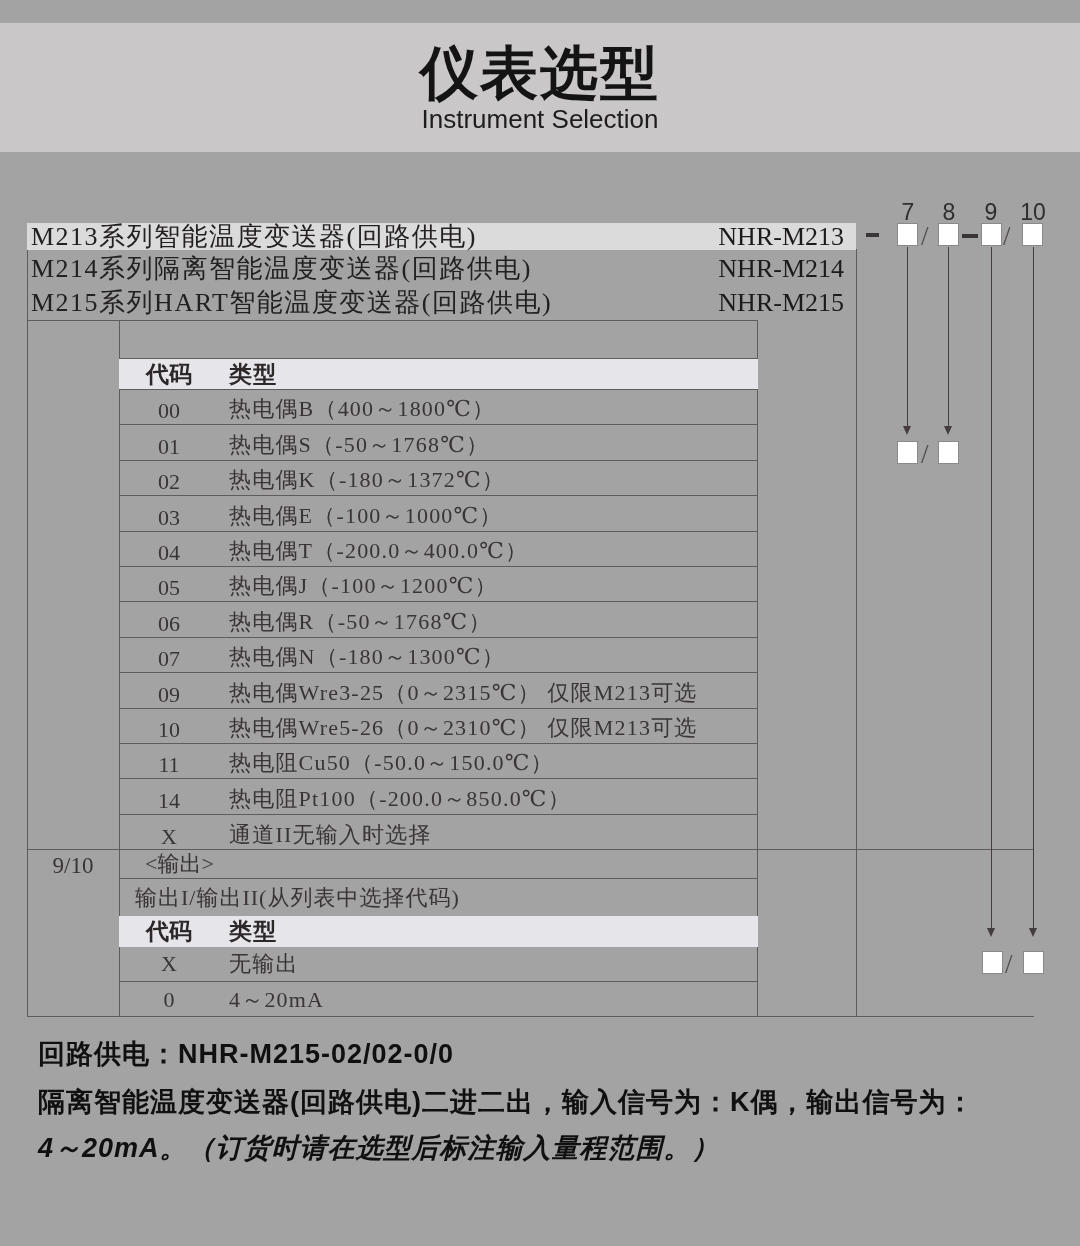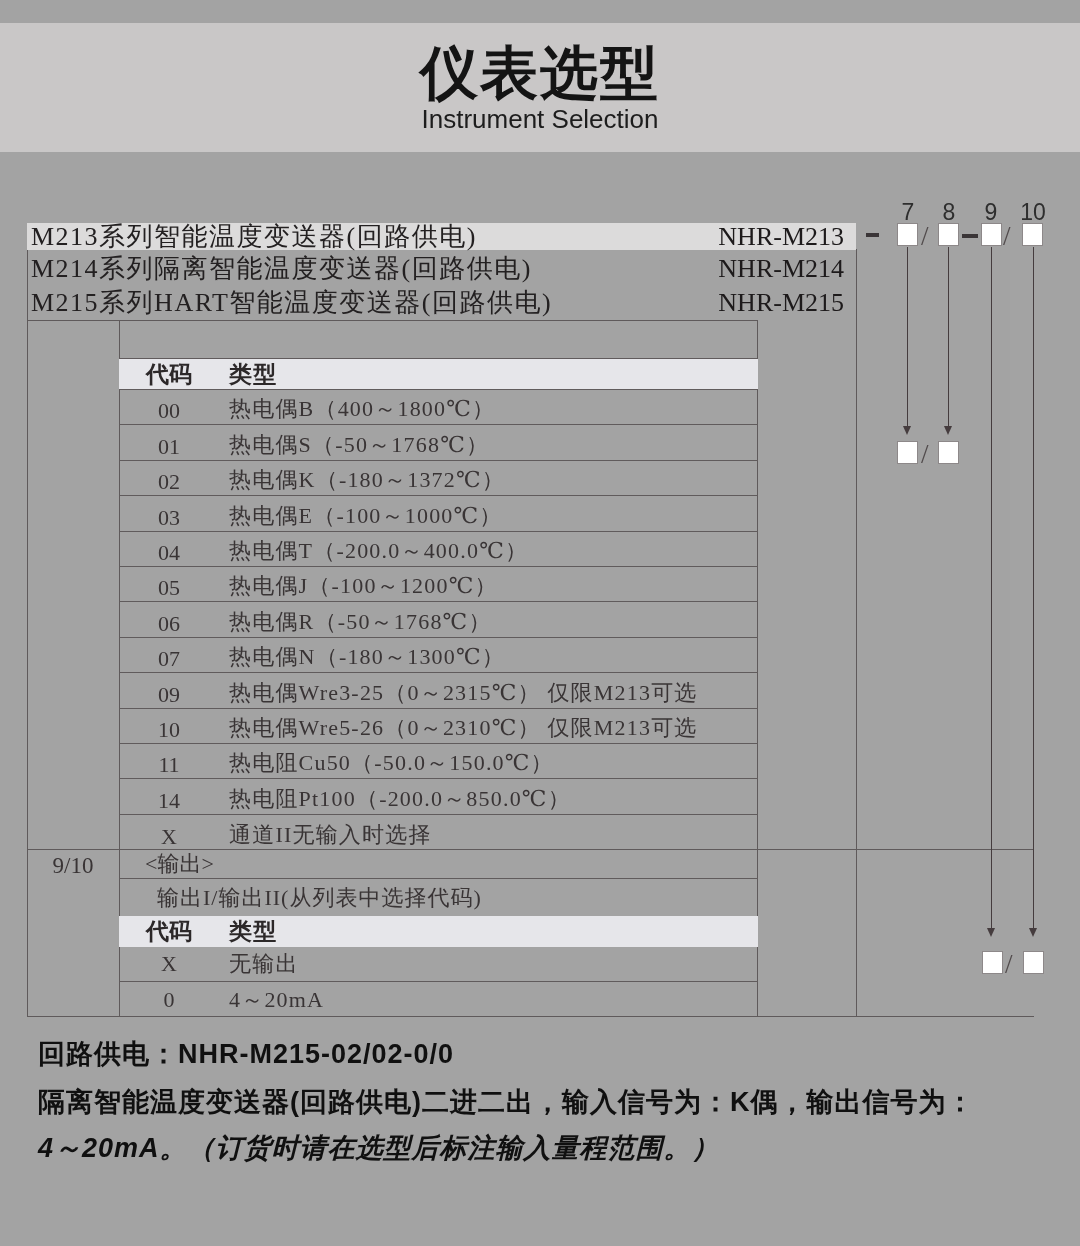--- a/index.html
+++ b/index.html
@@ -34,21 +34,21 @@
   .irow{height:35.4px;border-bottom:1px solid #605b5c;display:flex;align-items:flex-end;
         font-size:22px;box-sizing:border-box;color:#393435;}
   .irow.last{border-bottom:none;}
   .code-col{width:100px;text-align:center;flex:0 0 auto;}
   .type-col{padding-left:10px;letter-spacing:1.2px;}
 
   
   .osec{position:absolute;left:119px;top:849px;width:639px;box-sizing:border-box;}
   .orow{display:flex;align-items:center;font-size:22px;box-sizing:border-box;color:#393435;}
   .o-title{height:30px;border-bottom:1px solid #605b5c;padding-left:26px;}
-  .o-sub{height:37px;padding-left:38px;letter-spacing:1px;}
+  .o-sub{height:37px;padding-left:16px;letter-spacing:1px;}
   .o-thead{height:31px;background:#e6e6ea;font-weight:700;font-size:23px;color:#2c2829;}
   .o-x{height:35px;border-bottom:1px solid #605b5c;}
   .o-0{height:35px;}
   .digit-cell{position:absolute;left:27px;top:853px;width:92px;text-align:center;
               font-size:23px;color:#393435;}
 
   
   .posnum{position:absolute;top:199px;text-align:center;
           font-family:"Liberation Sans","DejaVu Sans",sans-serif;font-size:23px;color:#2e2e2e;}
   .cbox{position:absolute;width:21px;height:23px;border:1px solid #8d8889;background:#ffffff;box-sizing:border-box;}

